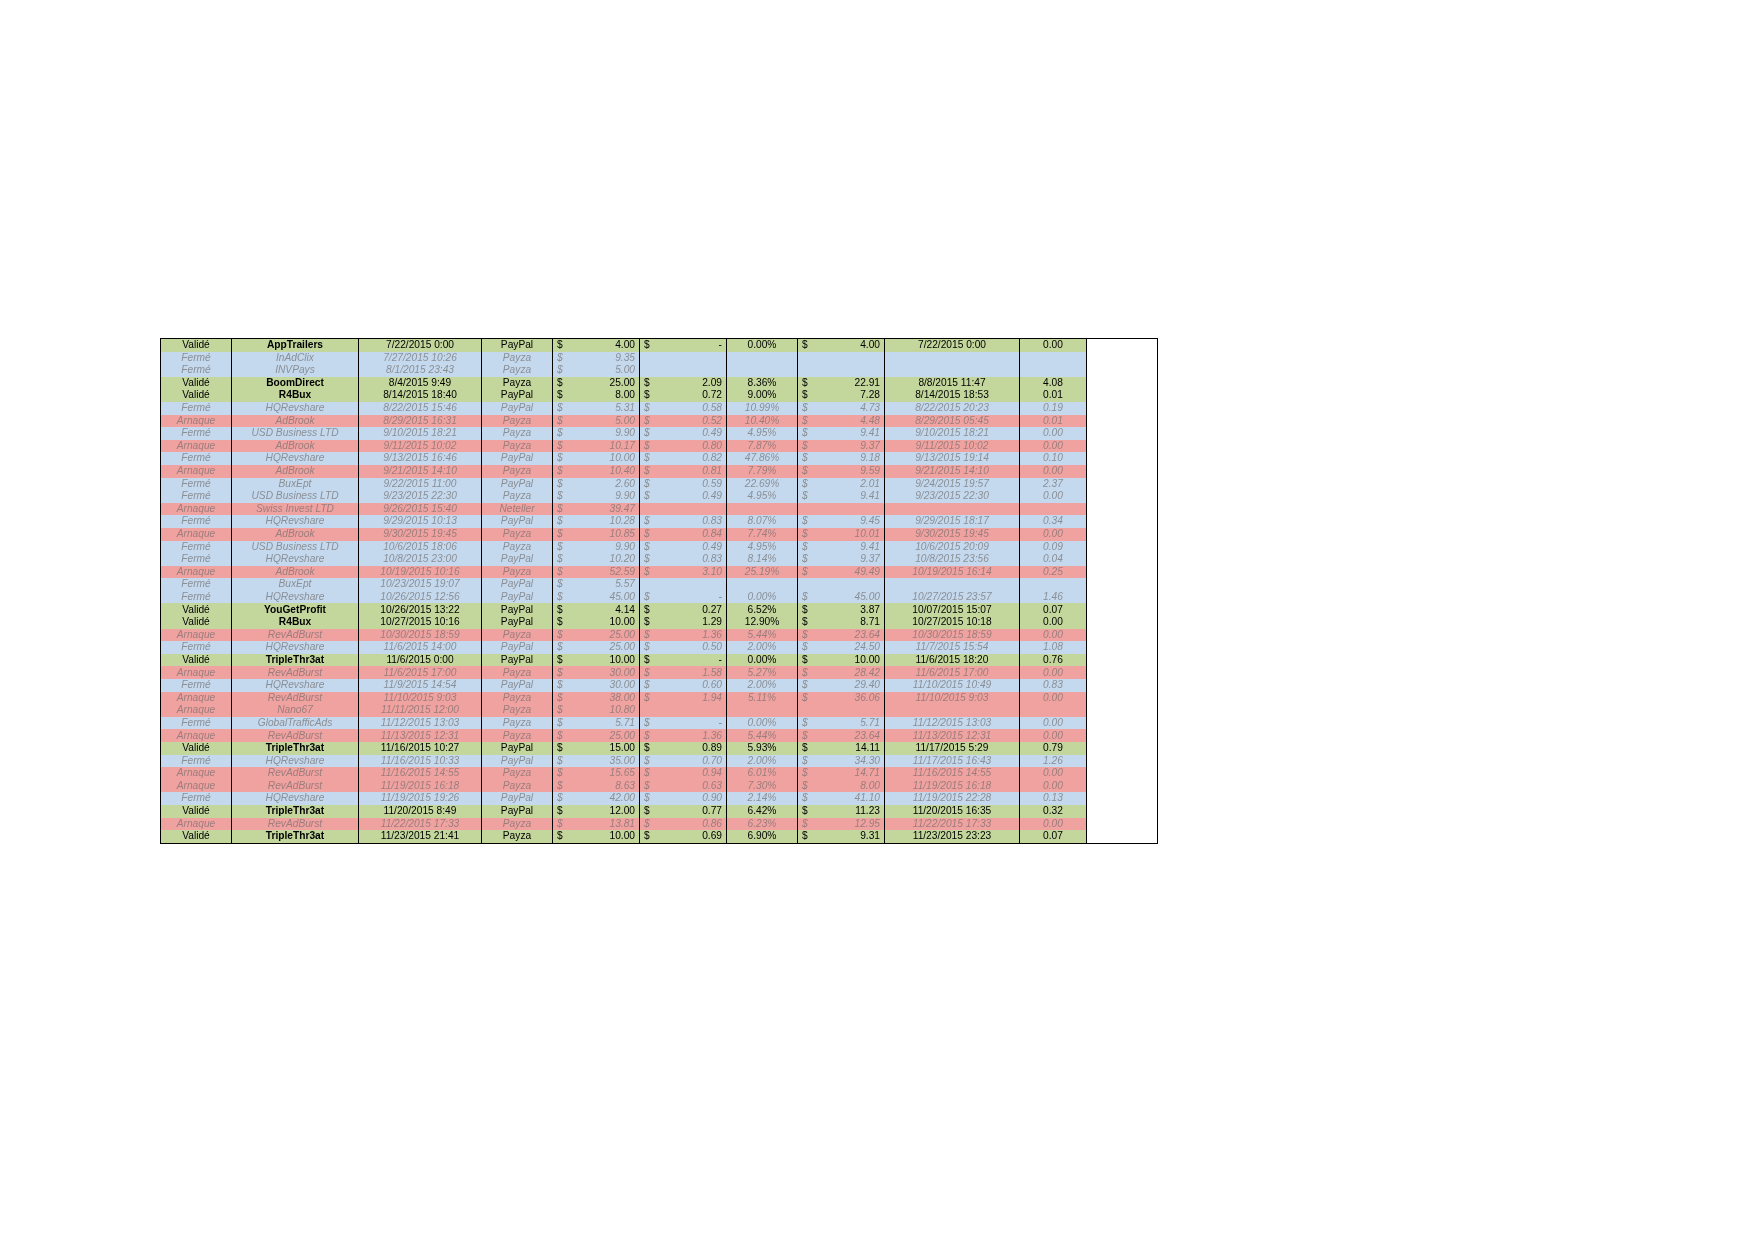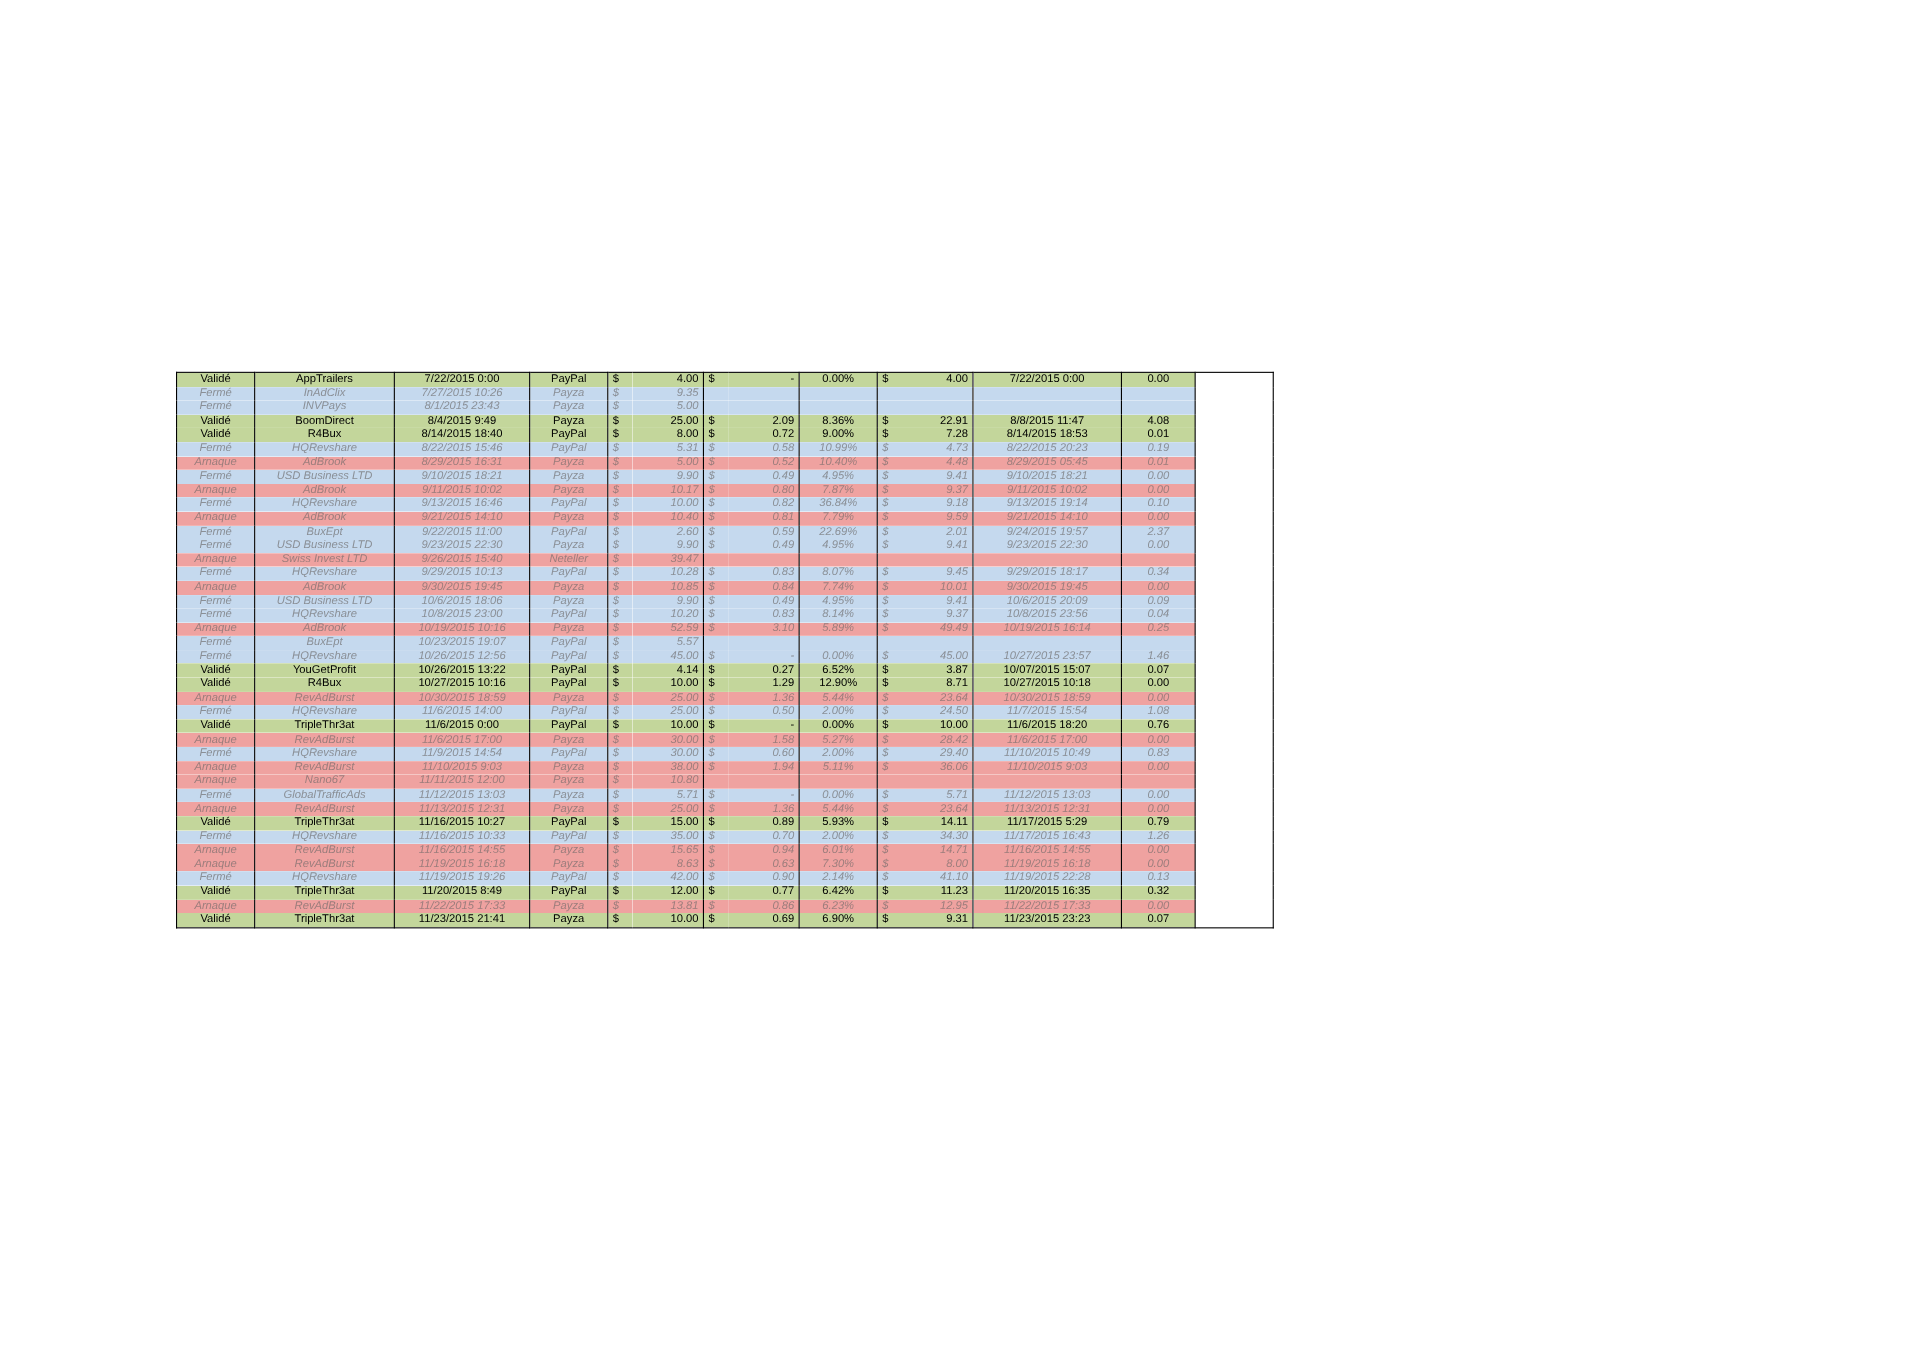--- a/index.html
+++ b/index.html
@@ -58,21 +58,21 @@
   .c-delay    { width: 58px;  text-align: center; }
   .c-blank    { width: 62px;  text-align: center; }
 
   
   tr.st-valide td {
     background: #c3d69b;
     color: #000000;
     font-style: normal;
     font-weight: normal;
   }
-  tr.st-valide td.c-site { font-weight: normal; }
+  tr.st-valide td.c-site { font-weight: bold; }
 
   tr.st-ferme td {
     background: #c5d9ee;
     color: #8a8f96;
     font-style: italic;
   }
 
   tr.st-arnaque td {
     background: #efa2a0;
     color: #9c7d7c;
@@ -234,21 +234,21 @@
         </tr>
         <tr class="st-ferme">
           <td class="c-status">Fermé</td>
           <td class="c-site">HQRevshare</td>
           <td class="c-req">9/13/2015 16:46</td>
           <td class="c-proc">PayPal</td>
           <td class="c-cur1">$</td>
           <td class="c-amt">10.00</td>
           <td class="c-cur2">$</td>
           <td class="c-fee">0.82</td>
-          <td class="c-pct">36.84%</td>
+          <td class="c-pct">47.86%</td>
           <td class="c-cur3">$</td>
           <td class="c-net">9.18</td>
           <td class="c-paid">9/13/2015 19:14</td>
           <td class="c-delay">0.10</td>
           <td class="c-blank"></td>
         </tr>
         <tr class="st-arnaque">
           <td class="c-status">Arnaque</td>
           <td class="c-site">AdBrook</td>
           <td class="c-req">9/21/2015 14:10</td>
@@ -378,21 +378,21 @@
         </tr>
         <tr class="st-arnaque">
           <td class="c-status">Arnaque</td>
           <td class="c-site">AdBrook</td>
           <td class="c-req">10/19/2015 10:16</td>
           <td class="c-proc">Payza</td>
           <td class="c-cur1">$</td>
           <td class="c-amt">52.59</td>
           <td class="c-cur2">$</td>
           <td class="c-fee">3.10</td>
-          <td class="c-pct">5.89%</td>
+          <td class="c-pct">25.19%</td>
           <td class="c-cur3">$</td>
           <td class="c-net">49.49</td>
           <td class="c-paid">10/19/2015 16:14</td>
           <td class="c-delay">0.25</td>
           <td class="c-blank"></td>
         </tr>
         <tr class="st-ferme">
           <td class="c-status">Fermé</td>
           <td class="c-site">BuxEpt</td>
           <td class="c-req">10/23/2015 19:07</td>

